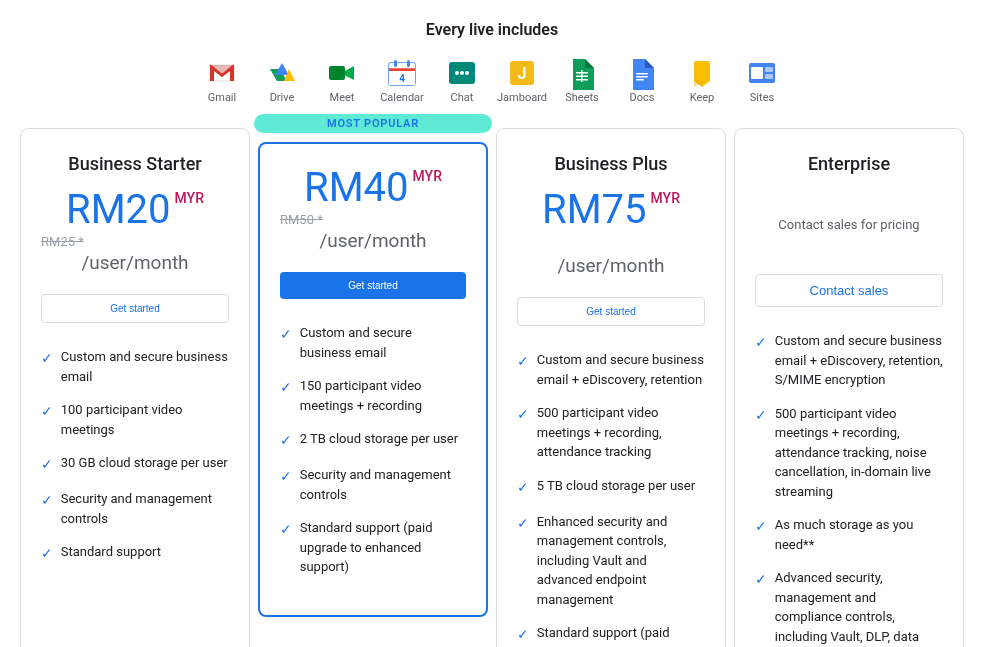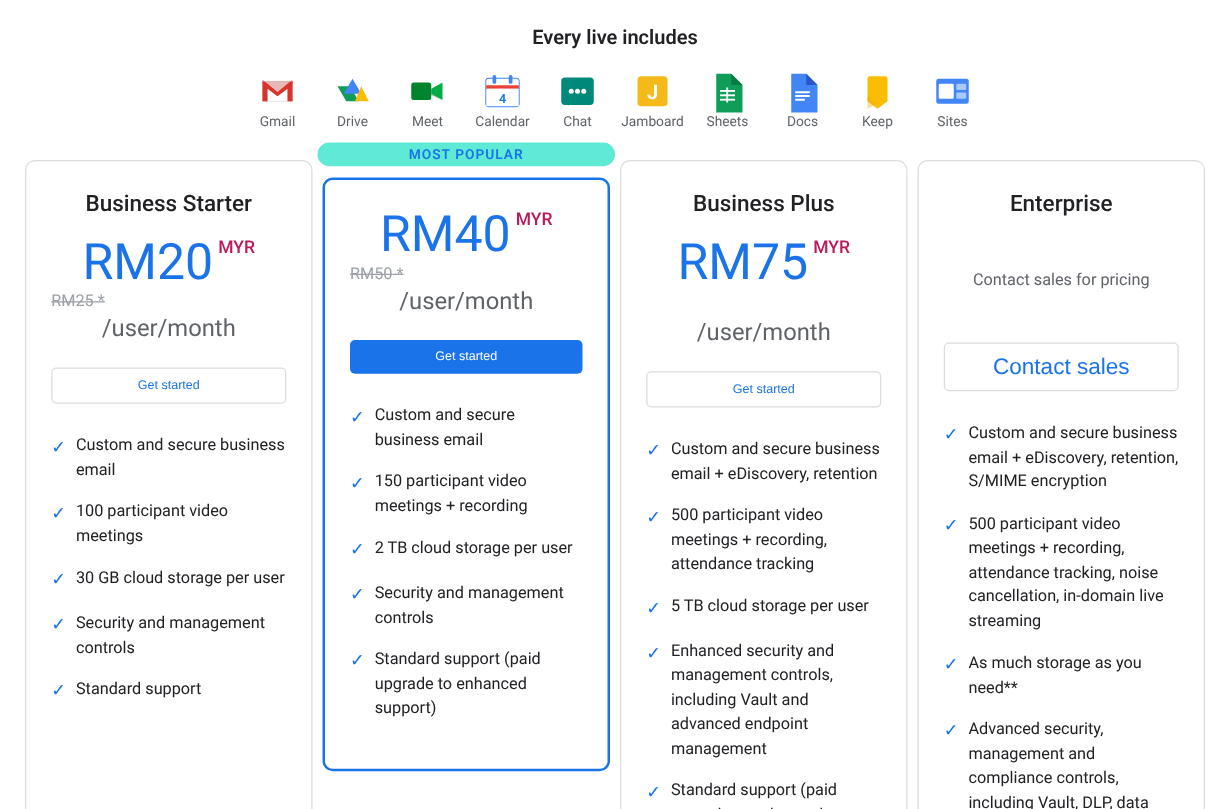--- a/index.html
+++ b/index.html
@@ -168,21 +168,21 @@
       background: #1a73e8;
       color: #fff;
       border: none;
     }
 
     .btn-contact-sales {
       display: block;
       width: 100%;
       padding: 8px 16px;
       border-radius: 4px;
-      font-size: 18px;
+      font-size: 13px;
       font-weight: 500;
       cursor: pointer;
       text-align: center;
       border: 1px solid #dadce0;
       background: #fff;
       color: #1a73e8;
       margin-bottom: 24px;
     }
 
     .features-list {

